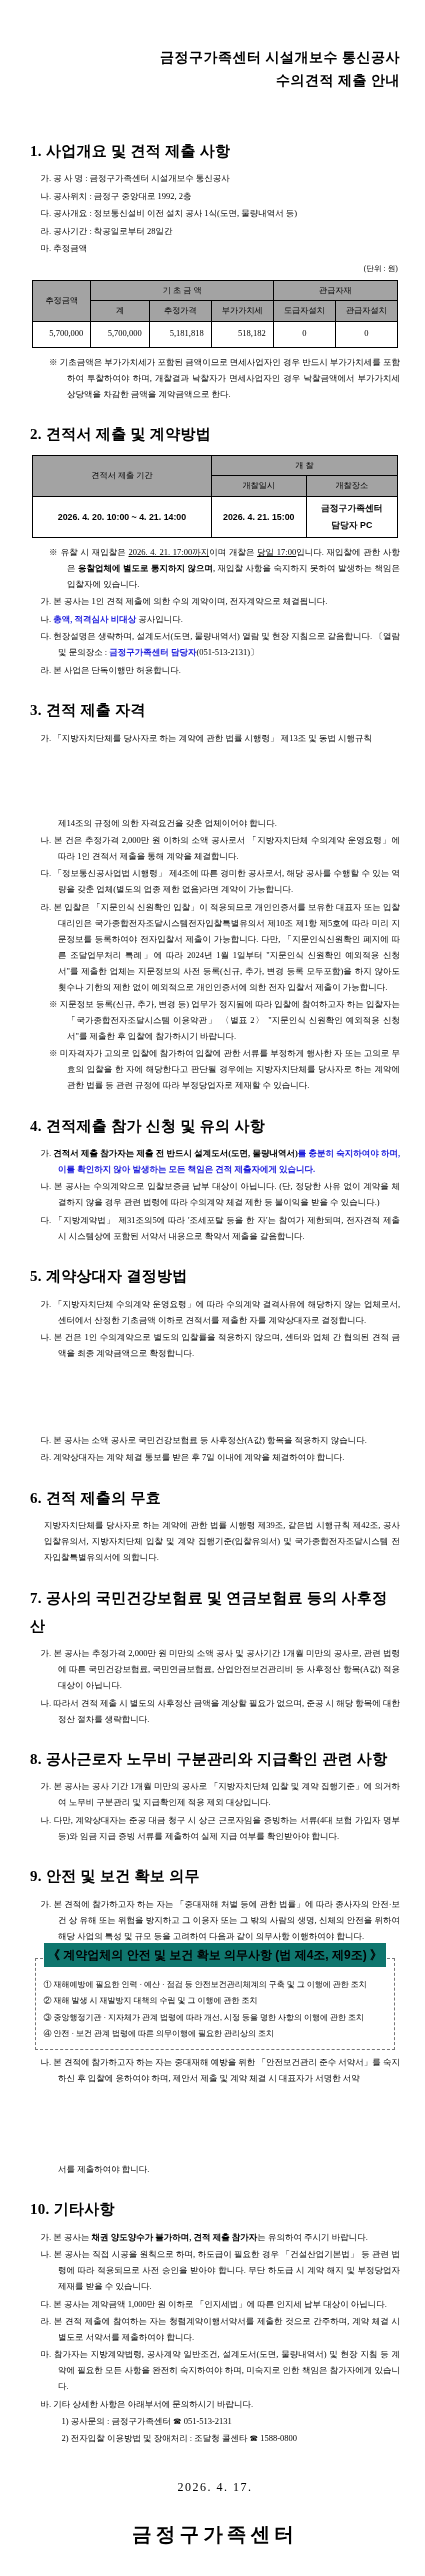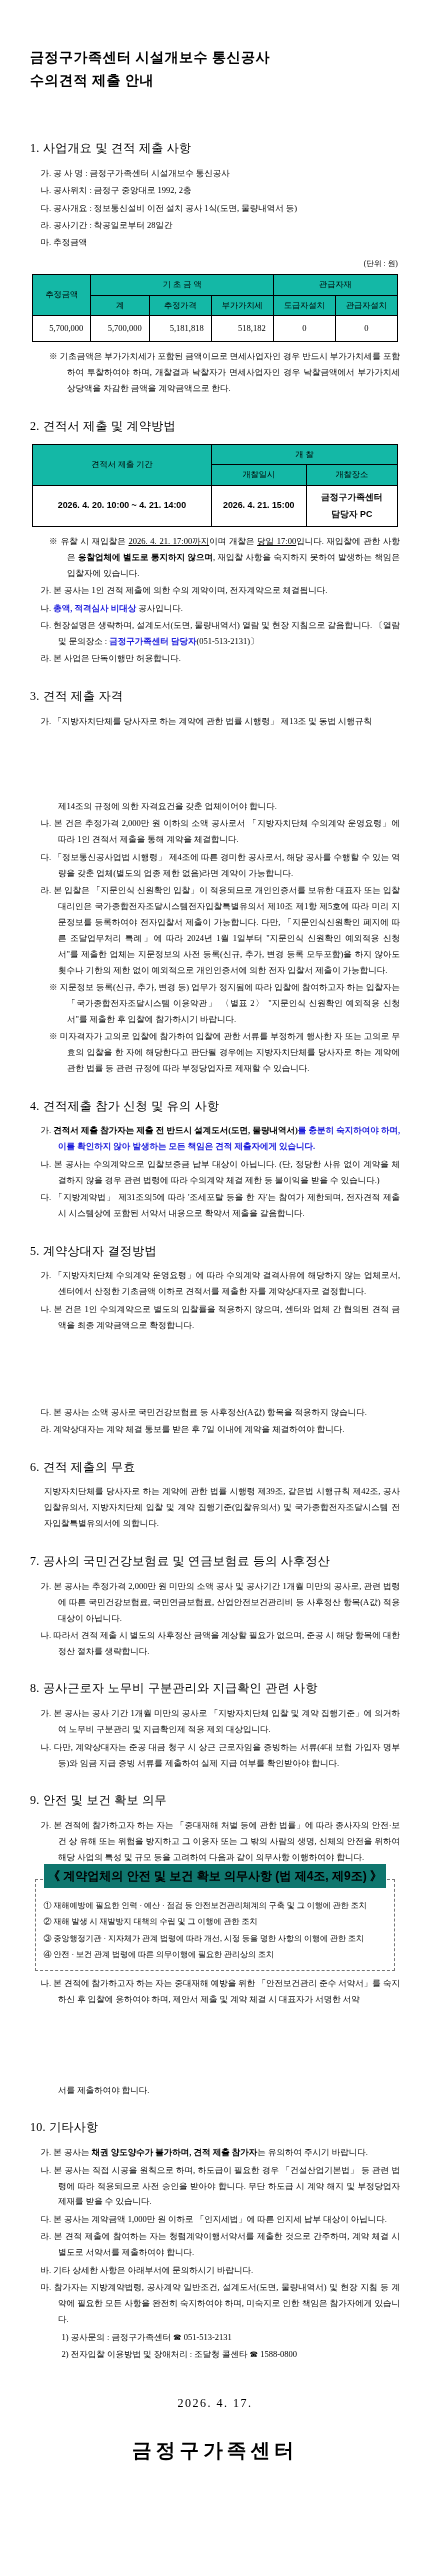--- a/index.html
+++ b/index.html
@@ -1,30 +1,30 @@
 <!DOCTYPE html>
 <html style="font-size:8.2px"><head>
 <meta charset="utf-8">
 <style>
   html,body{margin:0;padding:0;background:#fff;}
   body{width:426px;color:#000;font-family:"Liberation Serif","DejaVu Serif",serif;font-size:8.5px;line-height:1.88;}
   .page{padding:0 26px 0 30px;}
   .sp{width:100%;}
-  .doc-title{text-align:left;font-weight:bold;font-size:14px;line-height:1.62;letter-spacing:0.5px;}
-  .sec{font-size:12px;font-weight:normal;margin:17.5px 0 6.2px 0;letter-spacing:0.3px;}
+  .doc-title{text-align:right;font-weight:bold;font-size:14px;line-height:1.62;letter-spacing:0.5px;}
+  .sec{font-size:15px;font-weight:bold;margin:17.5px 0 6.2px 0;letter-spacing:0.3px;}
   .item{padding-left:28px;text-indent:-17.5px;margin:1.5px 0;text-align:justify;font-family:Liberation Serif, serif;}
   .subitem{padding-left:45px;text-indent:-13.4px;margin:1px 0;}
   .note{padding-left:37px;text-indent:-18px;margin:1px 0;text-align:justify;}
   .para{padding-left:14px;margin:2.1px 0;text-align:justify;}
   .unit{text-align:right;font-size:7.7px;margin:5.2px 2.1px 2.1px 0;}
   table{border-collapse:collapse;width:100%;table-layout:fixed;}
   .tblwrap{margin:3.1px 2.1px 7.2px 2.1px;}
   .t{border:1.3px solid #000;}
   .t td{border:0.5px solid #000;text-align:center;font-size:8.2px;padding:1px 2.1px;}
-  .t .hd{background:#14b8a6;height:17.5px;}
+  .t .hd{background:#a3a3a3;height:17.5px;}
   .t .val{height:23px;font-size:8.5px;}
   .t .num{text-align:right;padding-right:7.2px;}
   .t2 .val{font-family:"Liberation Sans","DejaVu Sans",sans-serif;font-weight:bold;font-size:8.8px;height:38px;}
   .pre{white-space:pre-line;}
   .u{text-decoration:underline;}
   .b{font-weight:bold;}
   .blue{color:#2222dd;font-weight:bold;}
   .dboxwrap{margin:13.4px 5.2px 5.2px 5.2px;}
   .dbox{border:0.8px dashed #777;padding:15.5px 7.2px 6.2px 7.2px;font-family:"Liberation Sans","DejaVu Sans",sans-serif;font-size:8px;line-height:2.0;}
   .dbox-title{position:relative;top:-8.2px;background:#0f766e;margin:-23px auto 1px auto;width:fit-content;padding:0 4.1px;font-weight:bold;font-size:12px;font-family:"Liberation Sans","DejaVu Sans",sans-serif;}
@@ -186,22 +186,22 @@
 <div class="sp" style="height:72px"></div>
 
 <div class="page">
   <p class="item" style="text-indent:0;">서를 제출하여야 합니다.</p>
 
   <div class="sec">10. 기타사항</div>
   <p class="item"><span>가. 본 공사는 </span><span class="b">채권 양도양수가 불가하며, 견적 제출 참가자</span><span>는 유의하여 주시기 바랍니다.</span></p>
   <p class="item">나. 본 공사는 직접 시공을 원칙으로 하며, 하도급이 필요한 경우 「건설산업기본법」 등 관련 법령에 따라 적용되므로 사전 승인을 받아야 합니다. 무단 하도급 시 계약 해지 및 부정당업자 제재를 받을 수 있습니다.</p>
   <p class="item">다. 본 공사는 계약금액 1,000만 원 이하로 「인지세법」에 따른 인지세 납부 대상이 아닙니다.</p>
   <p class="item">라. 본 견적 제출에 참여하는 자는 청렴계약이행서약서를 제출한 것으로 간주하며, 계약 체결 시 별도로 서약서를 제출하여야 합니다.</p>
+  <p class="item">마. 참가자는 지방계약법령, 공사계약 일반조건, 설계도서(도면, 물량내역서) 및 현장 지침 등 계약에 필요한 모든 사항을 완전히 숙지하여야 하며, 미숙지로 인한 책임은 참가자에게 있습니다.</p>
   <p class="item">바. 기타 상세한 사항은 아래부서에 문의하시기 바랍니다.</p>
-  <p class="item">마. 참가자는 지방계약법령, 공사계약 일반조건, 설계도서(도면, 물량내역서) 및 현장 지침 등 계약에 필요한 모든 사항을 완전히 숙지하여야 하며, 미숙지로 인한 책임은 참가자에게 있습니다.</p>
   <p class="subitem"><span>1) 공사문의  : 금정구가족센터 </span><span>☎</span> <span>051-513-2131</span></p>
   <p class="subitem"><span>2) 전자입찰 이용방법 및 장애처리 : 조달청 콜센타 </span><span>☎</span> <span>1588-0800</span></p>
 
   <div class="closing-date">2026.   4.   17.</div>
   <div class="closing-org">금정구가족센터</div>
 </div>
 
 <div class="sp" style="height:222px"></div>
 
 

